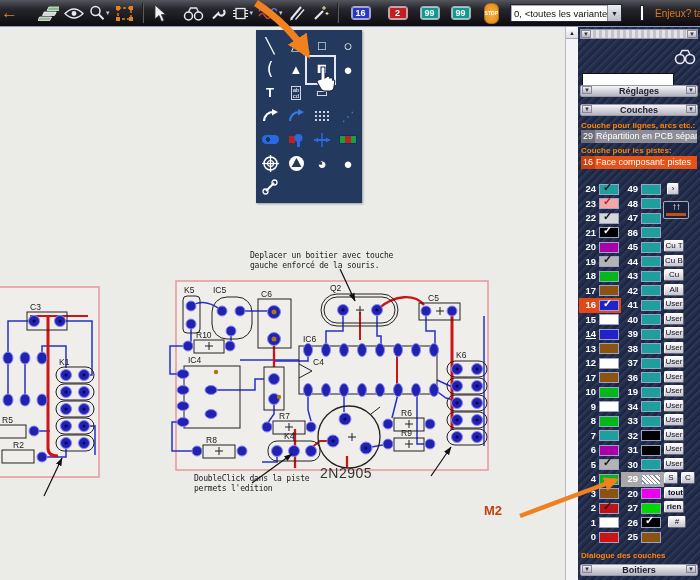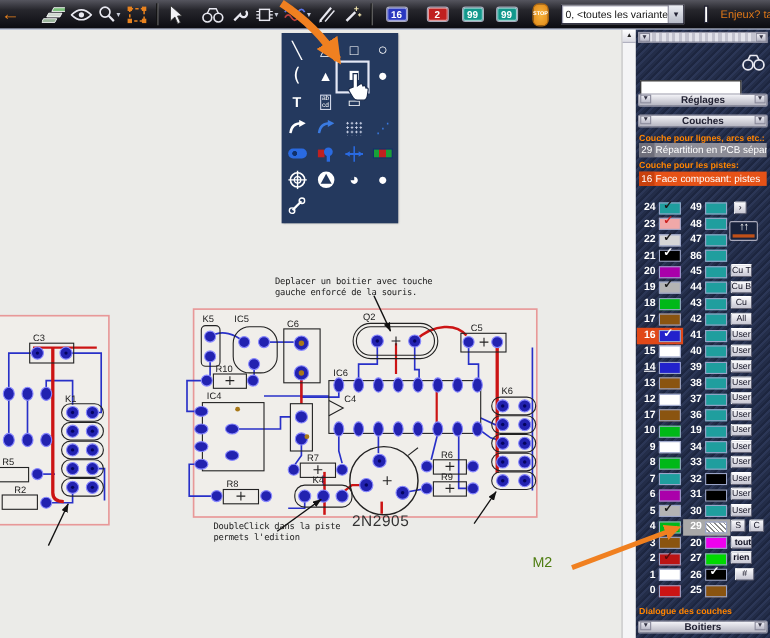--- a/index.html
+++ b/index.html
@@ -25,21 +25,21 @@
   .variant .varrow{width:14px;height:16px;background:linear-gradient(#eceef4,#b8bcc8);border-left:1px solid #889;
     font-size:7px;color:#223;display:flex;align-items:center;justify-content:center;}
   .flag{width:21px;height:14px;margin-left:14px;border:1px solid #fff;outline:1px solid #223;
     background:linear-gradient(90deg,#2040c8 0 33%,#fff 33% 66%,#d02020 66%);}
   .linktext{color:#e07818;font-size:10px;margin-left:7px;white-space:nowrap;}
 
   
   .canvas{position:absolute;left:0;top:27px;width:578px;height:553px;background:#ebebe8;overflow:hidden;}
   .pcbsvg{position:absolute;left:0;top:0;}
   .note{position:absolute;font:8px/9.5px "DejaVu Sans Mono",monospace;color:#1a1a1a;white-space:pre-line;letter-spacing:-0.2px;}
-  .m2{position:absolute;left:484px;top:476px;color:#4d7c0f;font-size:13px;font-weight:normal;}
+  .m2{position:absolute;left:484px;top:476px;color:#c2410c;font-size:13px;font-weight:bold;}
   .vscroll{position:absolute;left:565px;top:0;width:13px;height:553px;background:#f4f4f6;border-left:1px solid #bbb;}
   .vscroll .sa{display:block;width:12px;height:12px;font-size:6px;color:#222;text-align:center;line-height:12px;
     background:linear-gradient(#fff,#dcdce4);border-bottom:1px solid #aab;}
 
   
   .palette{position:absolute;left:256px;top:3px;width:106px;height:173px;background:#24395e;
     box-shadow:1px 1px 2px rgba(0,0,0,.35);padding-top:4px;}
   .pgrid{display:grid;grid-template-columns:repeat(4,26px);grid-auto-rows:23.5px;justify-content:center;}
   .pcell{display:flex;align-items:center;justify-content:center;color:#fff;cursor:pointer;position:relative;}
   .g15{font-size:15px;} .g17{font-size:17px;} .g13{font-size:13px;}

